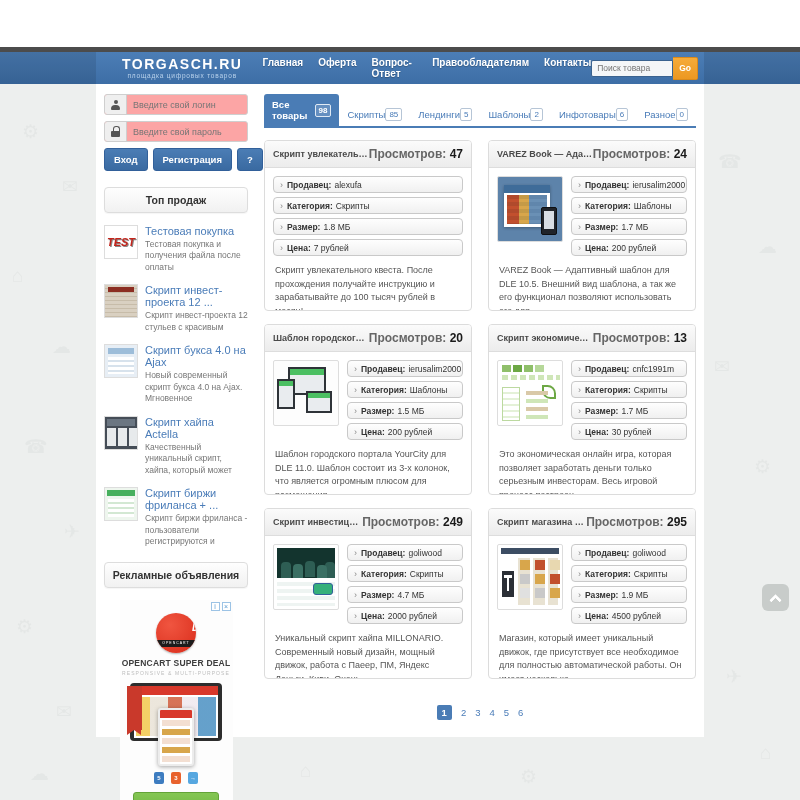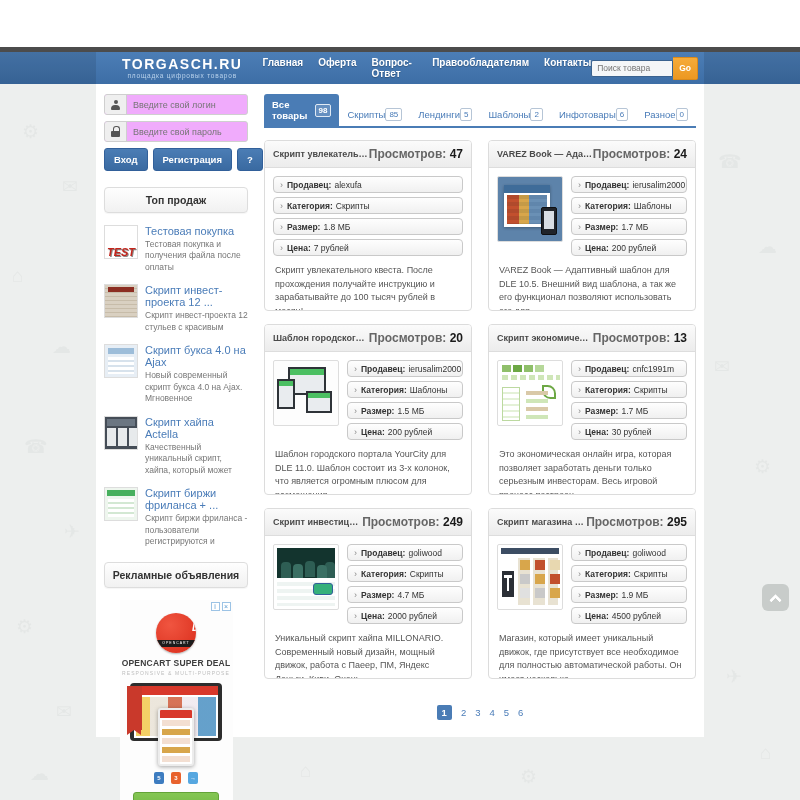--- a/index.html
+++ b/index.html
@@ -28,41 +28,41 @@
   .search-wrap { margin-left:auto; margin-right:6px; display:flex; align-items:center; }
   .search-input { width:82px; height:17px; border:1px solid #3a628f; border-radius:2px 0 0 2px; font-size:8.5px; padding:0 5px; color:#555; font-family:"Liberation Sans",sans-serif; outline:none; background:#f4f6f8; }
   .go-btn { height:23px; background:linear-gradient(#f6ab39,#ec9822); border:1px solid #d98a1c; border-left:none; border-radius:0 2px 2px 0; color:#fff; font-size:8.5px; font-weight:bold; padding:0 6px; cursor:pointer; font-family:"Liberation Sans",sans-serif; }
 
   
   .content { width:608px; margin-left:96px; background:#fff; height:653px; display:flex; padding-top:10px; position:relative; z-index:1; }
   .sidebar { width:144px; margin-left:8px; flex:none; }
   .main { width:432px; margin-left:16px; flex:none; }
 
   
-  .field { display:flex; border:1px solid #cfcfcf; border-radius:3px; height:21px; margin-bottom:6px; background:#f0abfc; overflow:hidden; }
+  .field { display:flex; border:1px solid #cfcfcf; border-radius:3px; height:21px; margin-bottom:6px; background:#fca5a5; overflow:hidden; }
   .field .icon-cell { width:22px; background:#efefef; border-right:1px solid #cfcfcf; display:flex; align-items:center; justify-content:center; flex:none; }
   .field input { border:none; flex:1; min-width:0; font-size:9px; padding:0 6px; color:#444; outline:none; background:transparent; font-family:"Liberation Sans",sans-serif; }
   .i-user { width:9px; height:10px; position:relative; }
   .i-user::before { content:''; position:absolute; top:0; left:2.5px; width:4px; height:4px; border-radius:50%; background:#555; }
   .i-user::after { content:''; position:absolute; bottom:0; left:0; width:9px; height:5px; border-radius:4px 4px 1px 1px; background:#555; }
   .i-lock { width:9px; height:11px; position:relative; }
   .i-lock::before { content:''; position:absolute; top:0; left:2px; width:5px; height:5px; border:1.5px solid #555; border-bottom:none; border-radius:3px 3px 0 0; }
   .i-lock::after { content:''; position:absolute; bottom:0; left:0; width:9px; height:6px; background:#555; border-radius:1px; }
   .btn-row { display:flex; gap:5px; margin:5px 0 16px; }
   .btn { background:linear-gradient(#4b7db5,#3a6aa1); border:1px solid #32609a; border-radius:3px; color:#fff; font-size:9.5px; font-weight:bold; padding:5px 9px; cursor:pointer; font-family:"Liberation Sans",sans-serif; }
 
   .panel-title { border:1px solid #ddd; border-radius:4px; background:linear-gradient(#fefefe,#f1f1f1); text-align:center; font-weight:bold; font-size:10.5px; color:#333; padding:6px 0; margin-bottom:12px; box-shadow:0 1px 1px rgba(0,0,0,.04); }
 
   
   .ts-item { display:flex; gap:7px; margin-bottom:11px; }
   .ts-thumb { width:34px; height:34px; border:1px solid #ddd; flex:none; position:relative; overflow:hidden; background:#fff; }
   .ts-body { flex:1; min-width:0; }
   .ts-title { font-size:11px; color:#4a7cb8; text-decoration:none; display:block; margin-bottom:2px; cursor:pointer; }
   .ts-desc { font-size:8.5px; color:#777; line-height:1.35; }
-  .st-test { display:flex; align-items:flex-end; justify-content:center; }
+  .st-test { display:flex; align-items:center; justify-content:center; }
   .test-txt { color:#c2251c; font-weight:bold; font-style:italic; font-size:11px; text-shadow:1px 1px 0 #888; }
   .st-news { background:repeating-linear-gradient(#d9d0c1 0 3px, #c7bca9 3px 4px); }
   .st-news::before { content:''; position:absolute; top:2px; left:3px; right:3px; height:5px; background:#8c2e22; }
   .st-buks { background:#e7eef5; }
   .st-buks::before { content:''; position:absolute; top:3px; left:3px; right:3px; height:6px; background:#9dbdd9; }
   .st-buks::after { content:''; position:absolute; top:12px; left:3px; right:3px; bottom:3px; background:repeating-linear-gradient(#fff 0 3px, #d7e2ec 3px 5px); }
   .st-act { background:#454d57; }
   .st-act::before { content:''; position:absolute; top:11px; left:2px; width:9px; height:18px; background:#e7eaec; box-shadow:11px 0 0 #e7eaec, 22px 0 0 #e7eaec; }
   .st-act::after { content:''; position:absolute; top:2px; left:2px; right:2px; height:7px; background:#6b7682; }
   .st-free { background:#eef6ee; }

